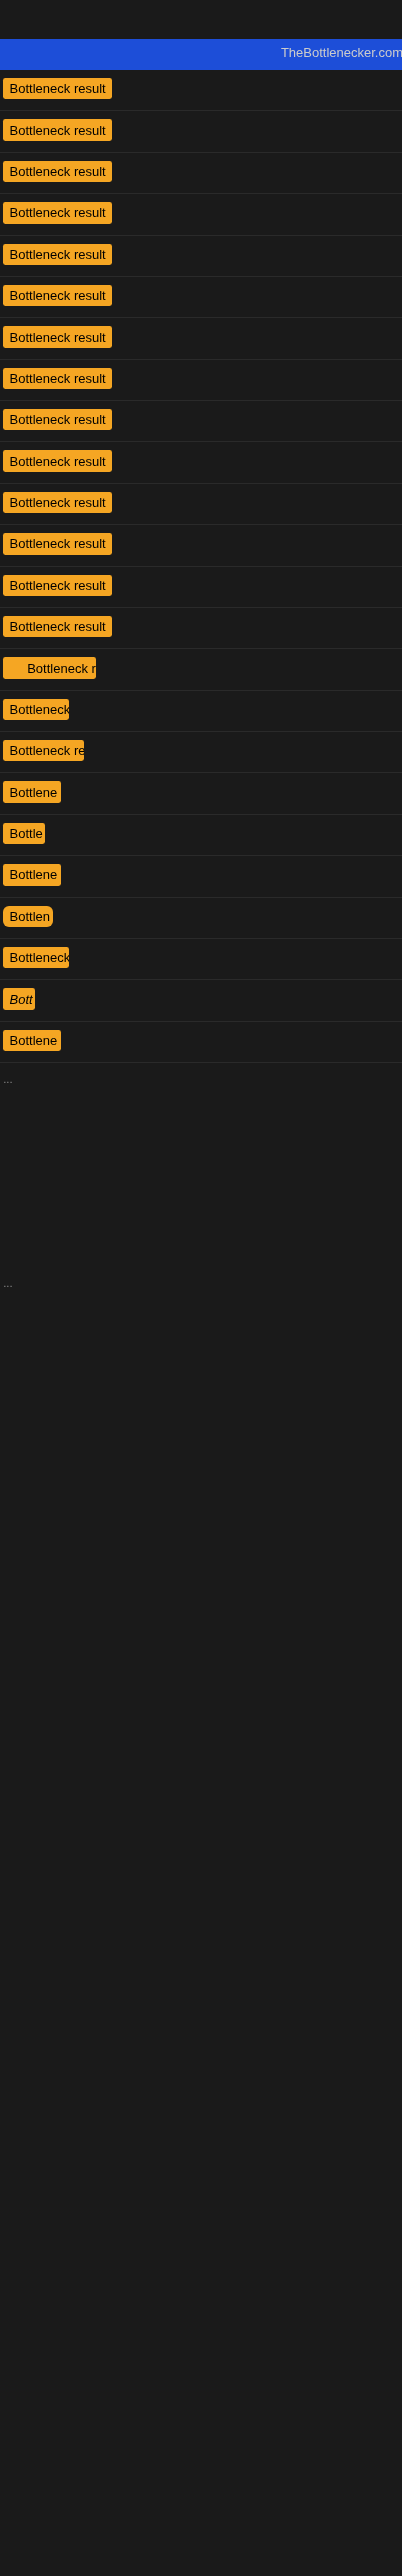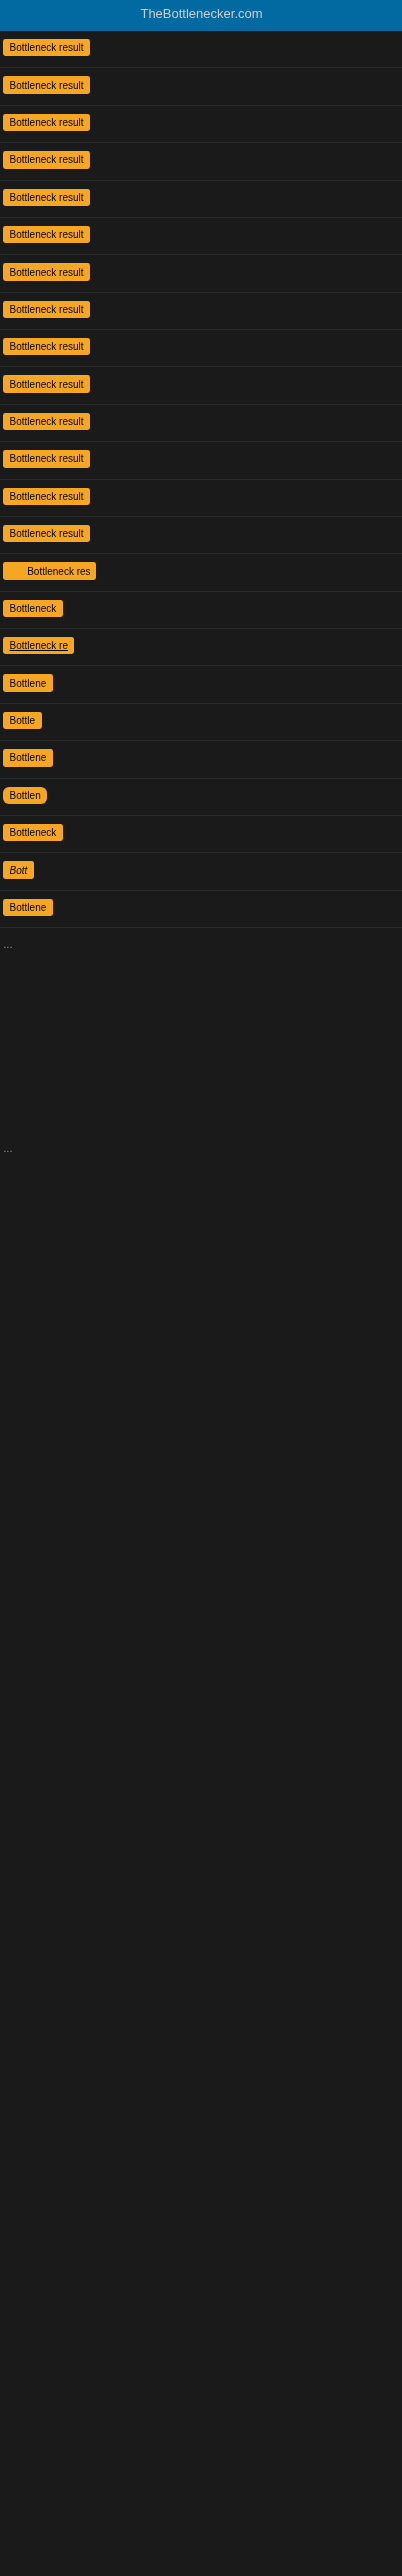--- a/index.html
+++ b/index.html
@@ -8,31 +8,32 @@
       box-sizing: border-box;
     }
     body {
       width: 403px;
       min-height: 2576px;
       background-color: #1a1a1a;
       font-family: Arial, sans-serif;
       position: relative;
     }
     .site-title {
-      text-align: center;
+      text-align: right;
       color: #cccccc;
       font-size: 13px;
       padding: 6.4px 0 9.7px 0;
-      background-color: #0369a1;
+      background-color: #1d4ed8;
+      margin-top: 39px;
     }
     .result-badge {
       display: inline-block;
       background-color: #f5a623;
       color: #000;
-      font-size: 10px;
+      font-size: 13px;
       font-weight: 500;
       padding: 3.2px 6.4px;
       border-radius: 2.4px;
       white-space: nowrap;
       overflow: hidden;
     }
     .result-row {
       padding: 8px 3.2px;
       border-bottom: 0.8px solid #2a2a2a;
     }
@@ -60,21 +61,21 @@
     <div class="result-row"><span class="result-badge" style="max-width: 109px;">Bottleneck result</span></div>
     <div class="result-row"><span class="result-badge" style="max-width: 109px;">Bottleneck result</span></div>
     <div class="result-row"><span class="result-badge" style="max-width: 109px;">Bottleneck result</span></div>
     <div class="result-row"><span class="result-badge" style="max-width: 109px;">Bottleneck result</span></div>
     <div class="result-row"><span class="result-badge" style="max-width: 109px;">Bottleneck result</span></div>
     <div class="result-row"><span class="result-badge" style="max-width: 109px;">Bottleneck result</span></div>
     <div class="result-row"><span class="result-badge" style="max-width: 109px;">Bottleneck result</span></div>
     <div class="result-row"><span class="result-badge" style="max-width: 109px;">Bottleneck result</span></div>
     <div class="result-row"><span class="result-badge" style="max-width: 93px; padding-left: 24px;">Bottleneck res</span></div>
     <div class="result-row"><span class="result-badge" style="max-width: 66px;">Bottleneck</span></div>
-    <div class="result-row"><span class="result-badge" style="max-width: 81px; text-decoration: underline;">Bottleneck re</span></div>
+    <div class="result-row"><span class="result-badge" style="max-width: 81px;">Bottleneck re</span></div>
     <div class="result-row"><span class="result-badge" style="max-width: 58px;">Bottlene</span></div>
     <div class="result-row"><span class="result-badge" style="max-width: 42px;">Bottle</span></div>
     <div class="result-row"><span class="result-badge" style="max-width: 58px;">Bottlene</span></div>
     <div class="result-row"><span class="result-badge" style="max-width: 50px; border-radius: 6px;">Bottlen</span></div>
     <div class="result-row"><span class="result-badge" style="max-width: 66px;">Bottleneck</span></div>
     <div class="result-row"><span class="result-badge" style="max-width: 32px; font-style: italic;">Bott</span></div>
     <div class="result-row"><span class="result-badge" style="max-width: 58px;">Bottlene</span></div>
   </div>
 
 <div class="ellipsis-item" style="padding: 9.7px 3.2px;">

